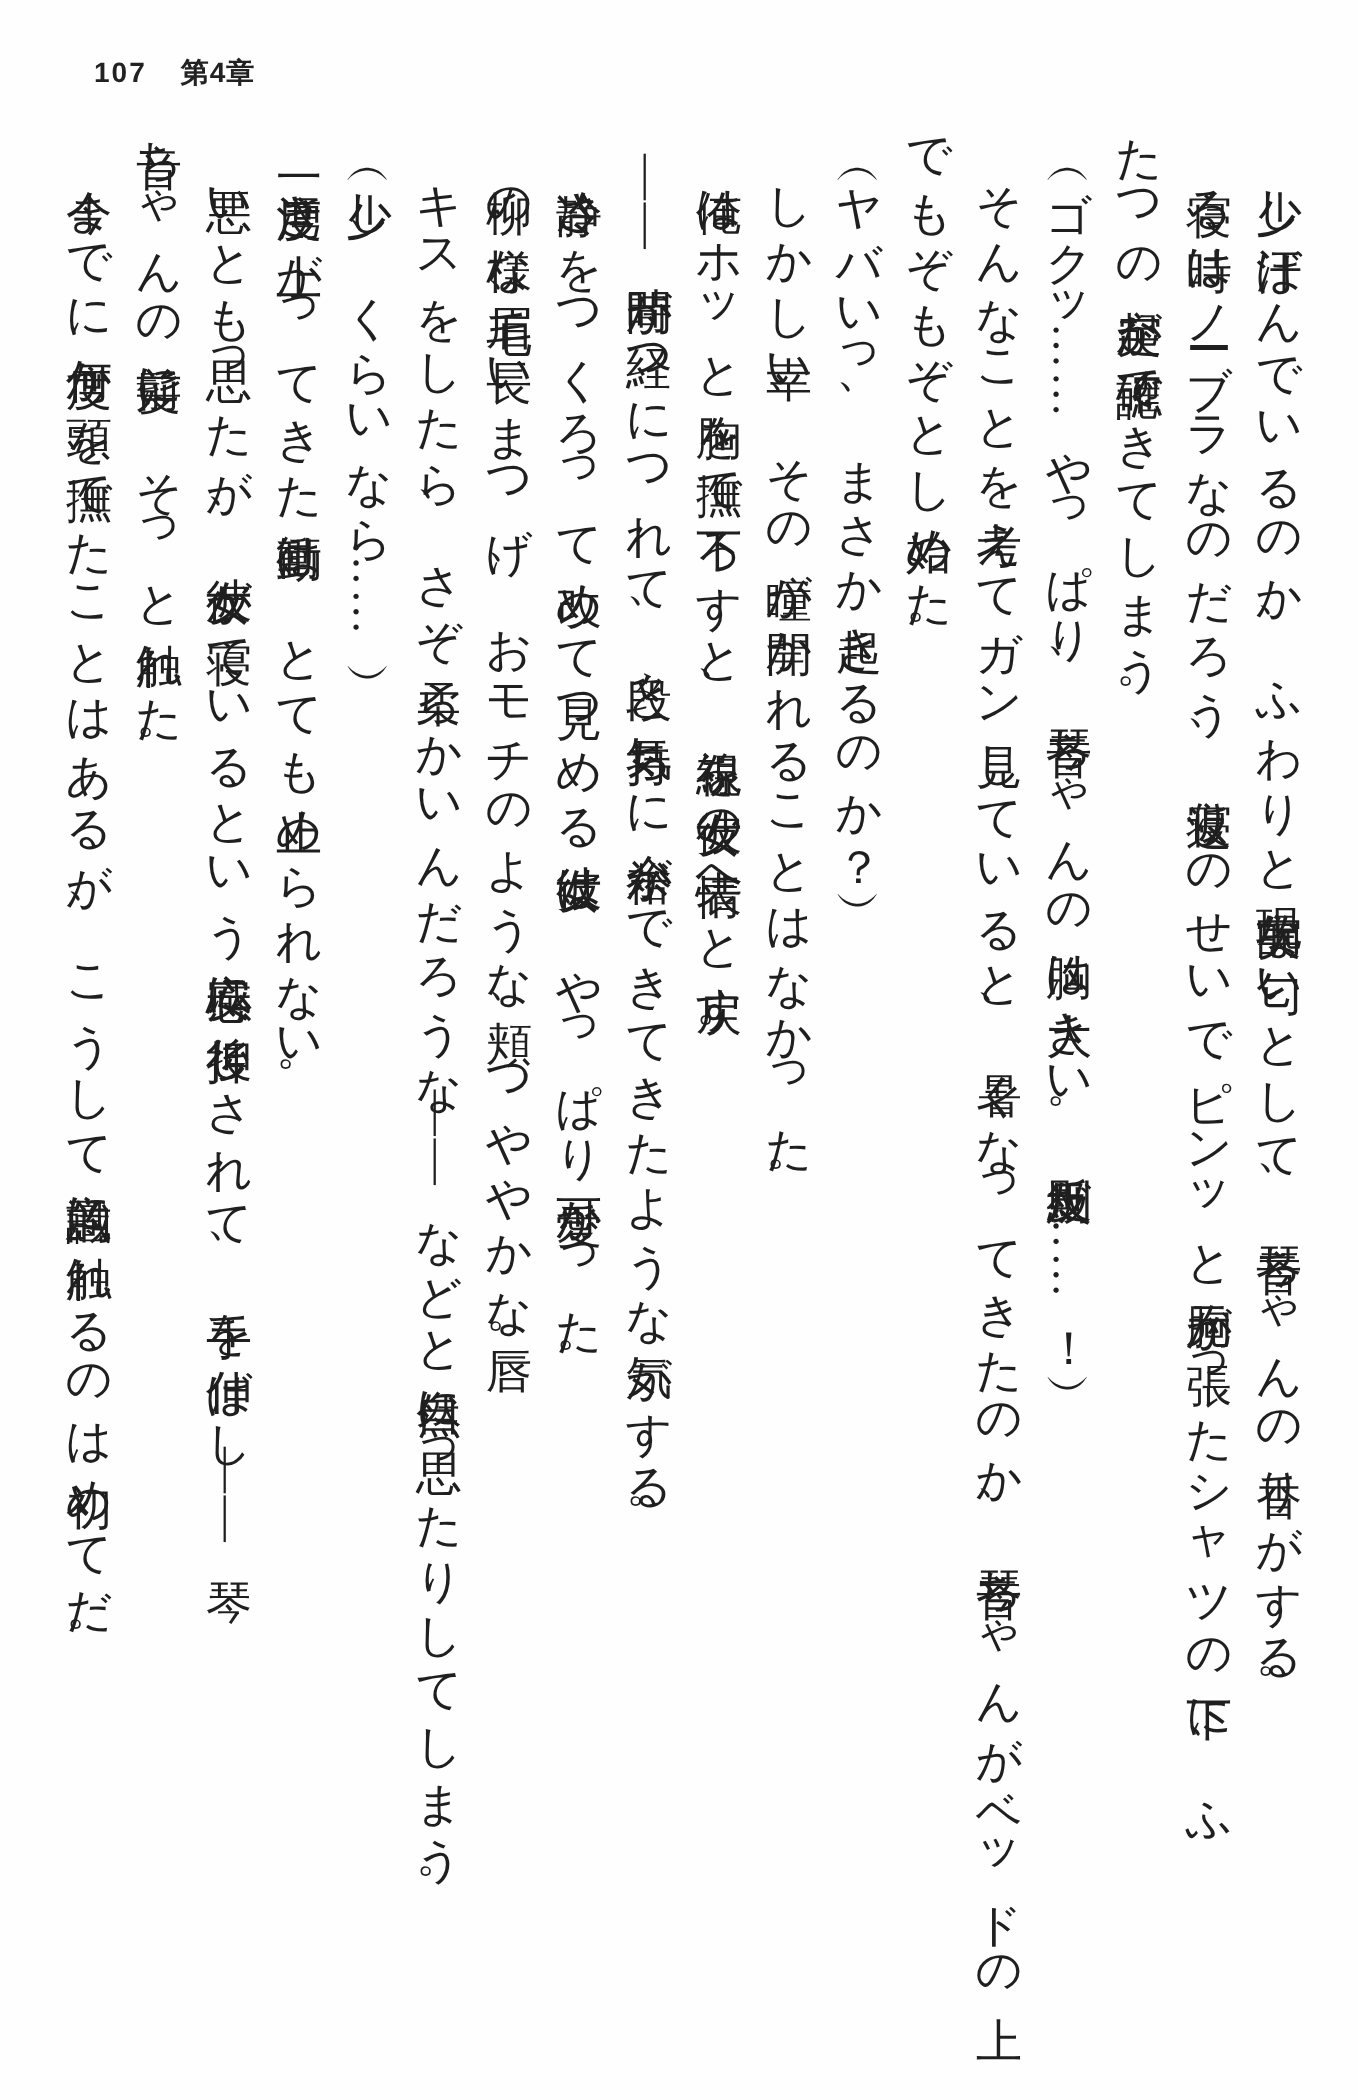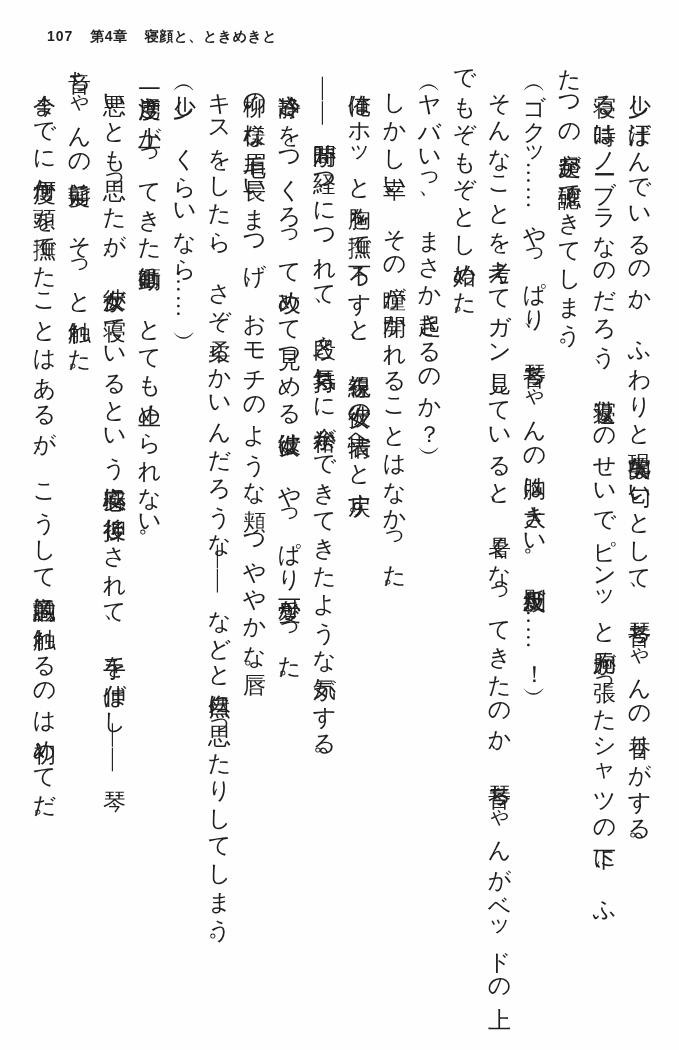--- a/index.html
+++ b/index.html
@@ -56,21 +56,20 @@
     text-indent: 24.4px;
   }
 </style>
 </head>
 <body>
 
 <div class="page">
   <div class="header">
     <span class="page-number">107</span>
     <span class="chapter-label">第4章</span>
-    <span class="chapter-title">寝顔と、ときめきと</span>
   </div>
 
   <div class="body-text">
       <p class="line indent">少し汗ばんでいるのか、ふわりと現実的な匂いとして、琴音ちゃんの香りがする。</p>
       <p class="line indent">寝る時はノーブラなのだろう、寝返りのせいでピンッと胸元が張ったシャツの下に、ふ</p>
       <p class="line">たつの突起が確認できてしまう。</p>
       <p class="line indent">（ゴクッ……やっぱり、琴音ちゃんの胸は大きい。反則級だ……！）</p>
       <p class="line indent">そんなことを考えてガン見していると、暑くなってきたのか、琴音ちゃんがベッドの上</p>
       <p class="line">でもぞもぞとし始めた。</p>
       <p class="line indent">（ヤバいっ、まさか起きるのか？）</p>

